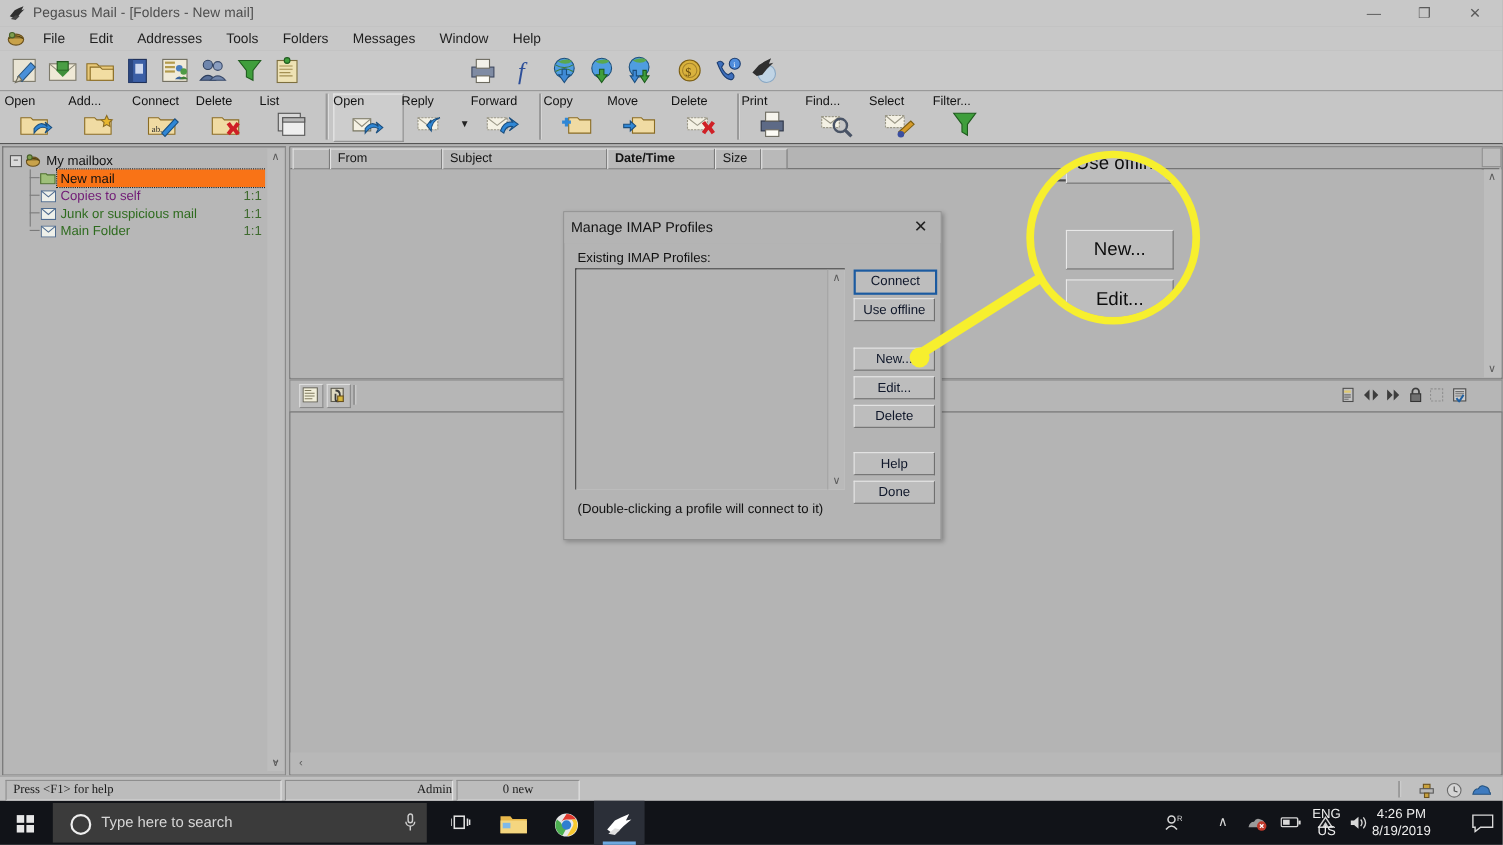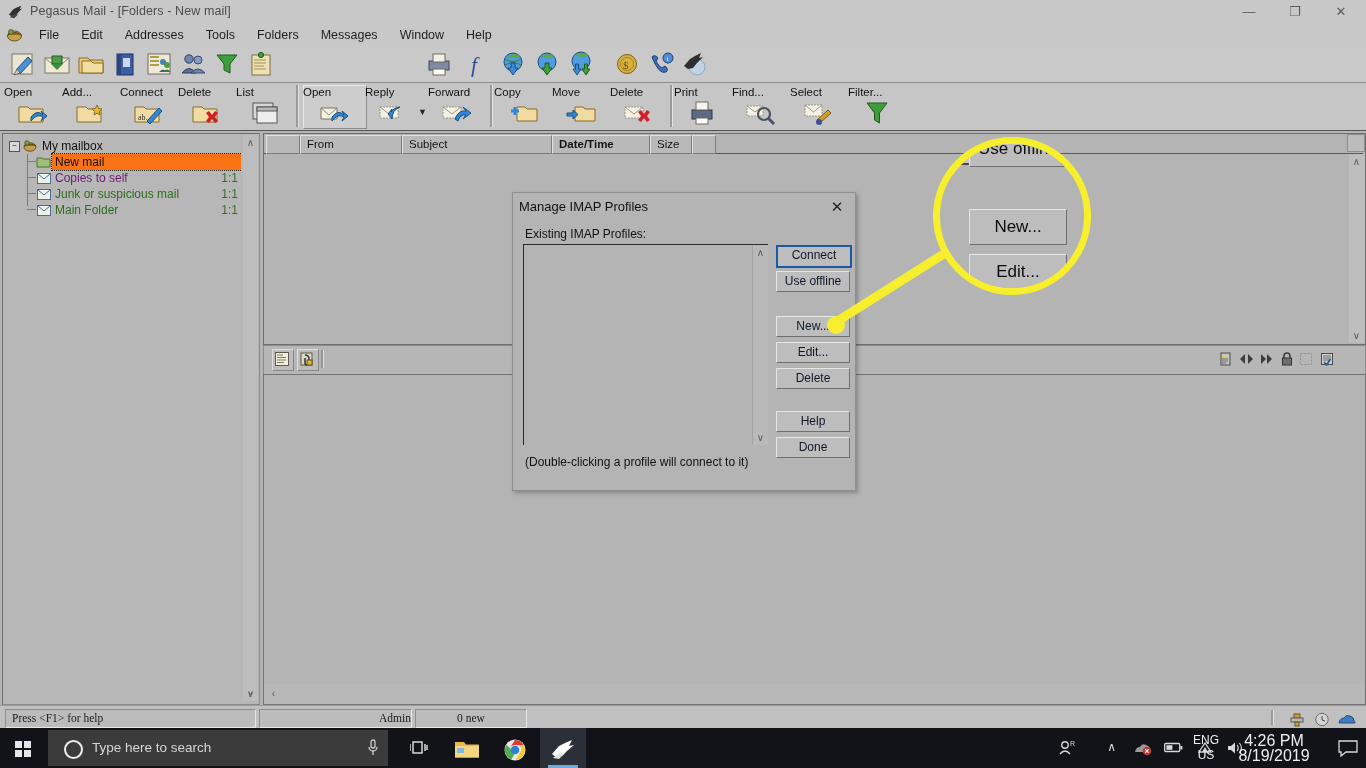--- a/index.html
+++ b/index.html
@@ -241,21 +241,21 @@
   }
   .searchbox .circ{
     position:absolute;left:16px;top:10px;width:15px;height:15px;border:2px solid #eee;border-radius:50%;
   }
   .searchbox .ph{position:absolute;left:44px;top:10px;font-size:13.5px;color:#d6d6d6;}
   .searchbox .mic{position:absolute;left:318px;top:9px;}
   .tbtask{position:absolute;top:2px;width:46px;height:36px;}
   .tb-active{position:absolute;top:0;width:46px;height:40px;background:#2b2f38;}
   .tb-underline{position:absolute;top:37px;width:30px;height:3px;background:#6ea9e0;}
   .tray-lang{position:absolute;right:142px;top:5px;width:36px;text-align:center;color:#eee;font-size:12px;line-height:15px;}
-  .tray-clock{position:absolute;right:48px;top:5px;width:88px;text-align:center;color:#eee;font-size:16px;line-height:15px;}
+  .tray-clock{position:absolute;right:48px;top:5px;width:88px;text-align:center;color:#eee;font-size:12px;line-height:15px;}
   .tray-ac{position:absolute;right:8px;top:12px;}
 </style>
 </head>
 <body>
 
 <div class="app">
 
   <div class="titlebar">
     <svg class="tb-icon" viewBox="0 0 20 18">
       <path d="M2 12 L7 6 L11 4 L16 2 L14 6 L17 5 L13 9 L10 13 L6 14 Z" fill="#2f2f2f"></path>

